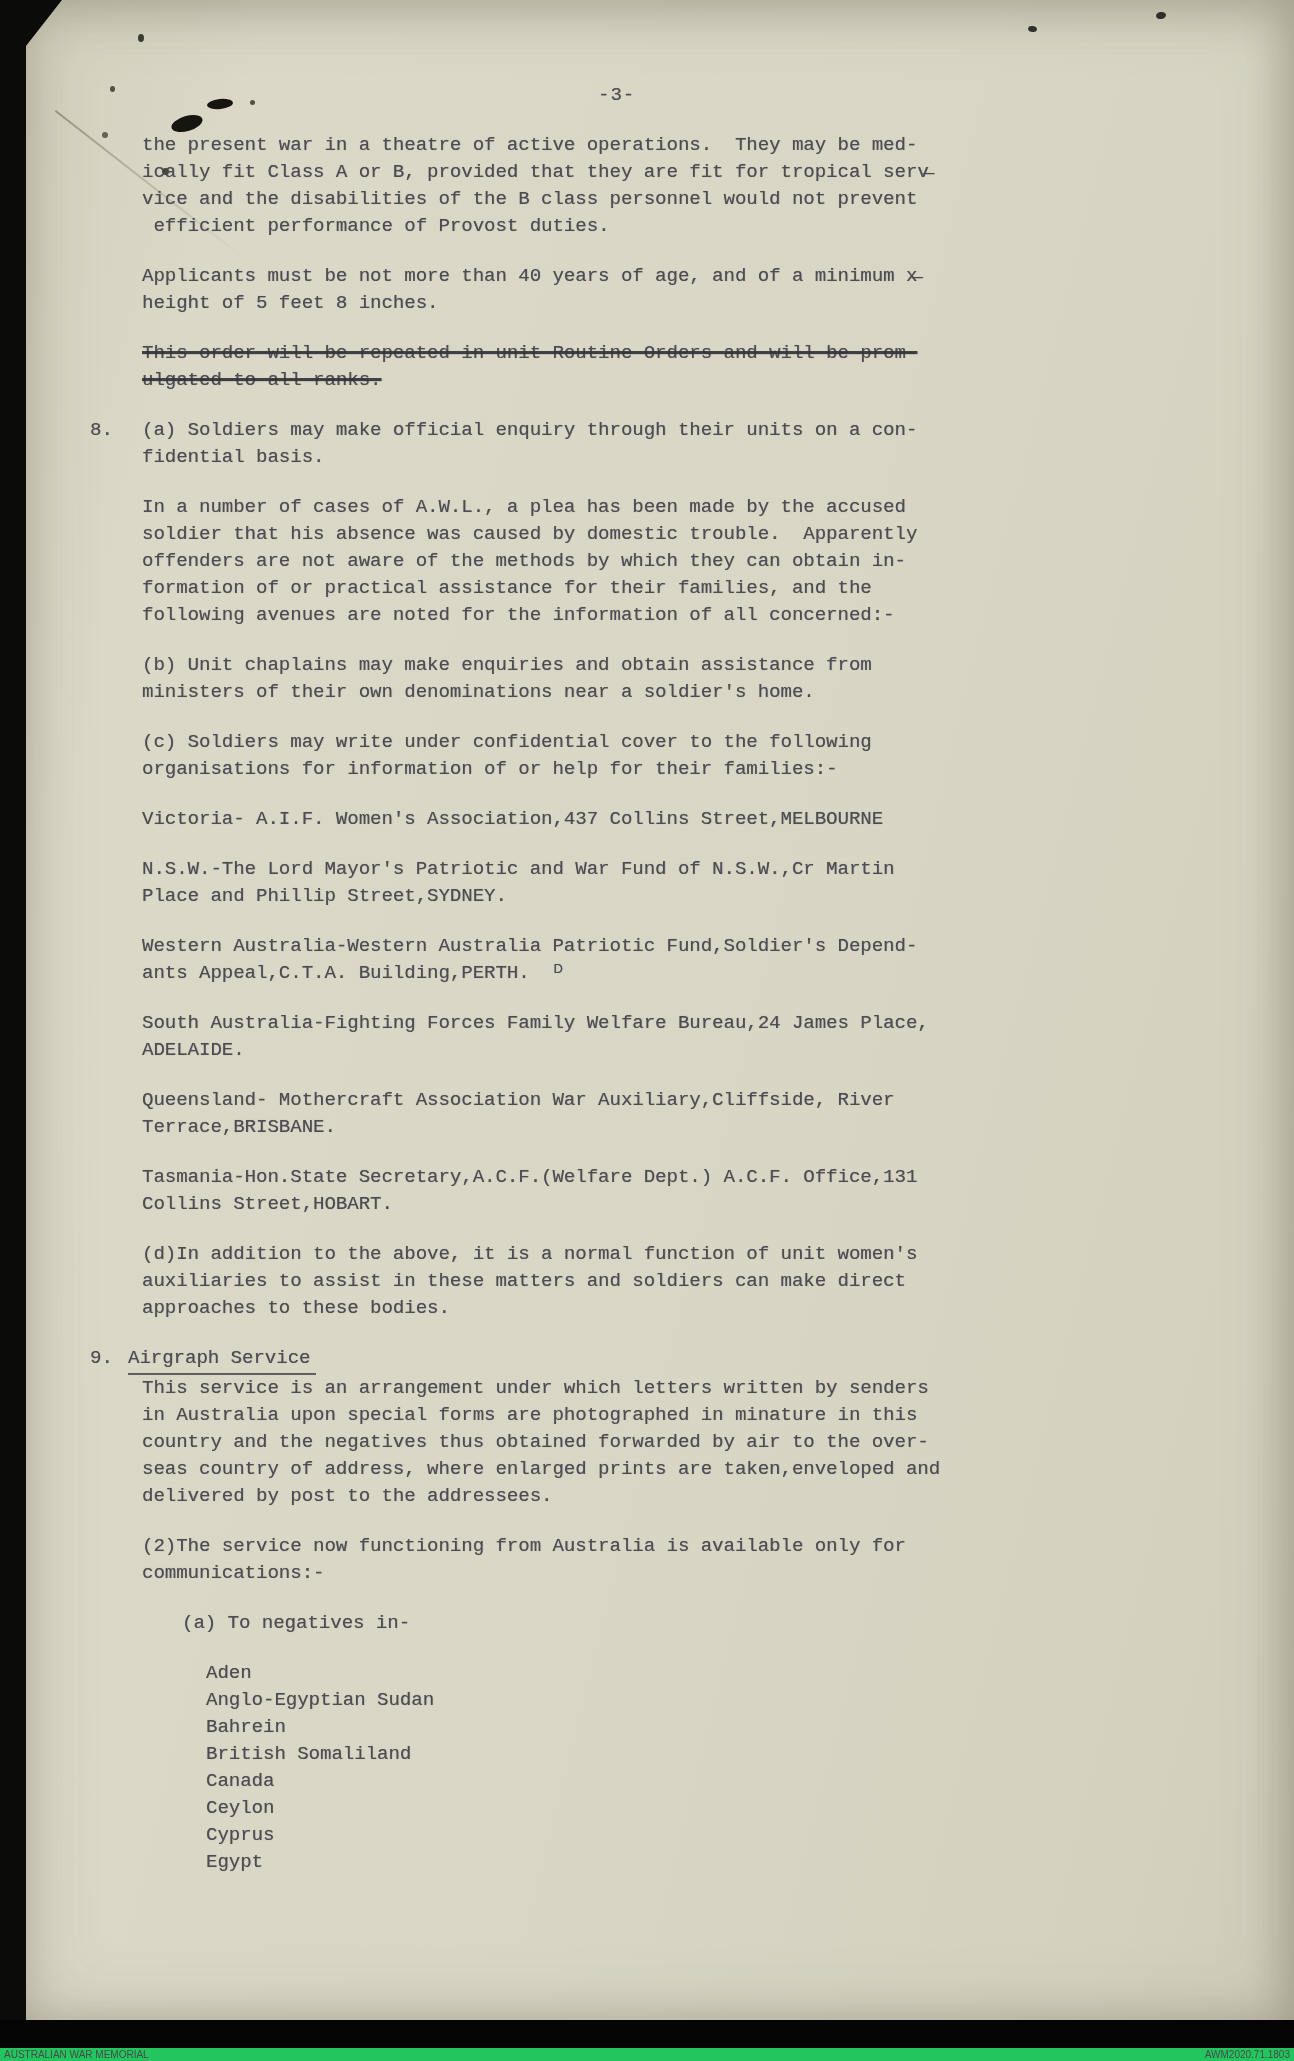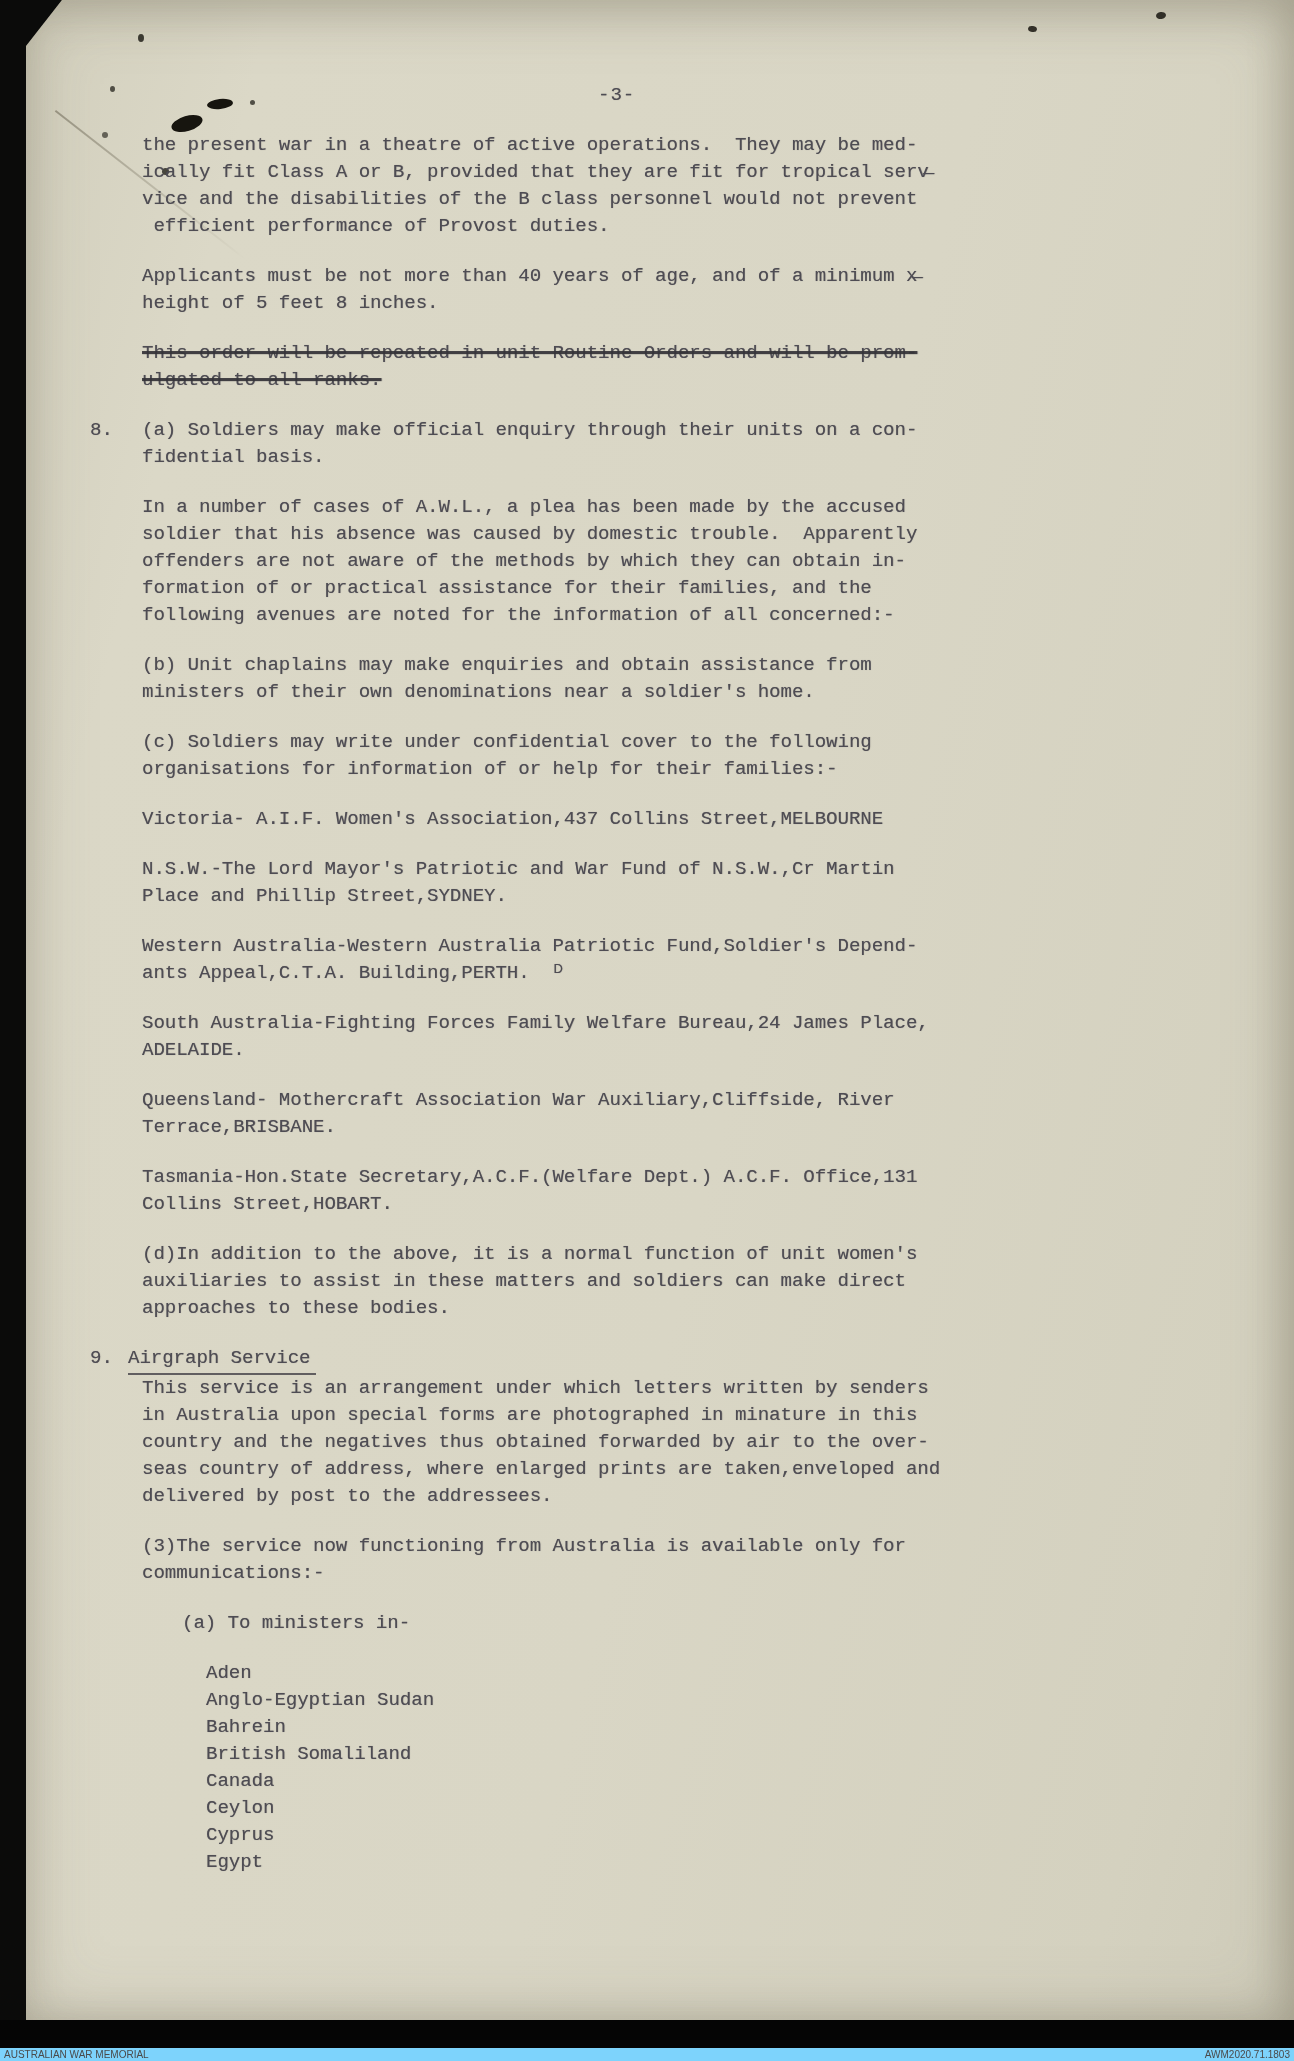--- a/index.html
+++ b/index.html
@@ -22,21 +22,21 @@
   .sec-head.tight{margin-bottom:0;}
   .indent-a{padding-left:40px;}
   .countries{display:flex;padding-left:78px;white-space:pre-wrap;}
   .col-left{width:404px;}
   
   .stain{position:absolute;background:#17150f;border-radius:50%;}
   .crease{position:absolute;left:30px;top:110px;width:240px;height:2px;
           background:linear-gradient(90deg,rgba(96,90,72,.5),rgba(96,90,72,0));
           transform:rotate(38deg);transform-origin:left top;}
   .footer-bar{position:absolute;left:0;bottom:13px;width:100%;height:28px;background:#050505;}
-  .footer-strip{position:absolute;left:0;bottom:0;width:100%;height:13px;background:#7dd3fc;
+  .footer-strip{position:absolute;left:0;bottom:0;width:100%;height:13px;background:#22c55e;
                 font-family:"Liberation Sans",sans-serif;font-size:10px;color:#4a4a4a;
                 display:flex;justify-content:space-between;align-items:center;padding:0 4px;box-sizing:border-box;}
 </style>
 </head>
 <body>
 
 <div class="stage">
   <div class="paper">
 
     <div class="stain" style="left:145px;top:116px;width:32px;height:15px;transform:rotate(-16deg);"></div>
@@ -99,23 +99,23 @@
       <section class="sec sec-9">
         <div class="sec-head tight">
           <span class="sec-num">9.</span>
           <span class="sec-title">Airgraph Service</span>
         </div>
         <p class="para">This service is an arrangement under which letters written by senders
 in Australia upon special forms are photographed in minature in this
 country and the negatives thus obtained forwarded by air to the over-
 seas country of address, where enlarged prints are taken,enveloped and
 delivered by post to the addressees.</p>
-        <p class="para">(3)The service now functioning from Australia is available only for
+        <p class="para">(2)The service now functioning from Australia is available only for
 communications:-</p>
-        <p class="para indent-a">(a) To ministers in-</p>
+        <p class="para indent-a">(a) To negatives in-</p>
         <div class="countries">
           <div class="col-left">Aden
 Anglo-Egyptian Sudan
 Bahrein
 British Somaliland
 Canada
 Ceylon
 Cyprus
 Egypt</div>
         </div>

